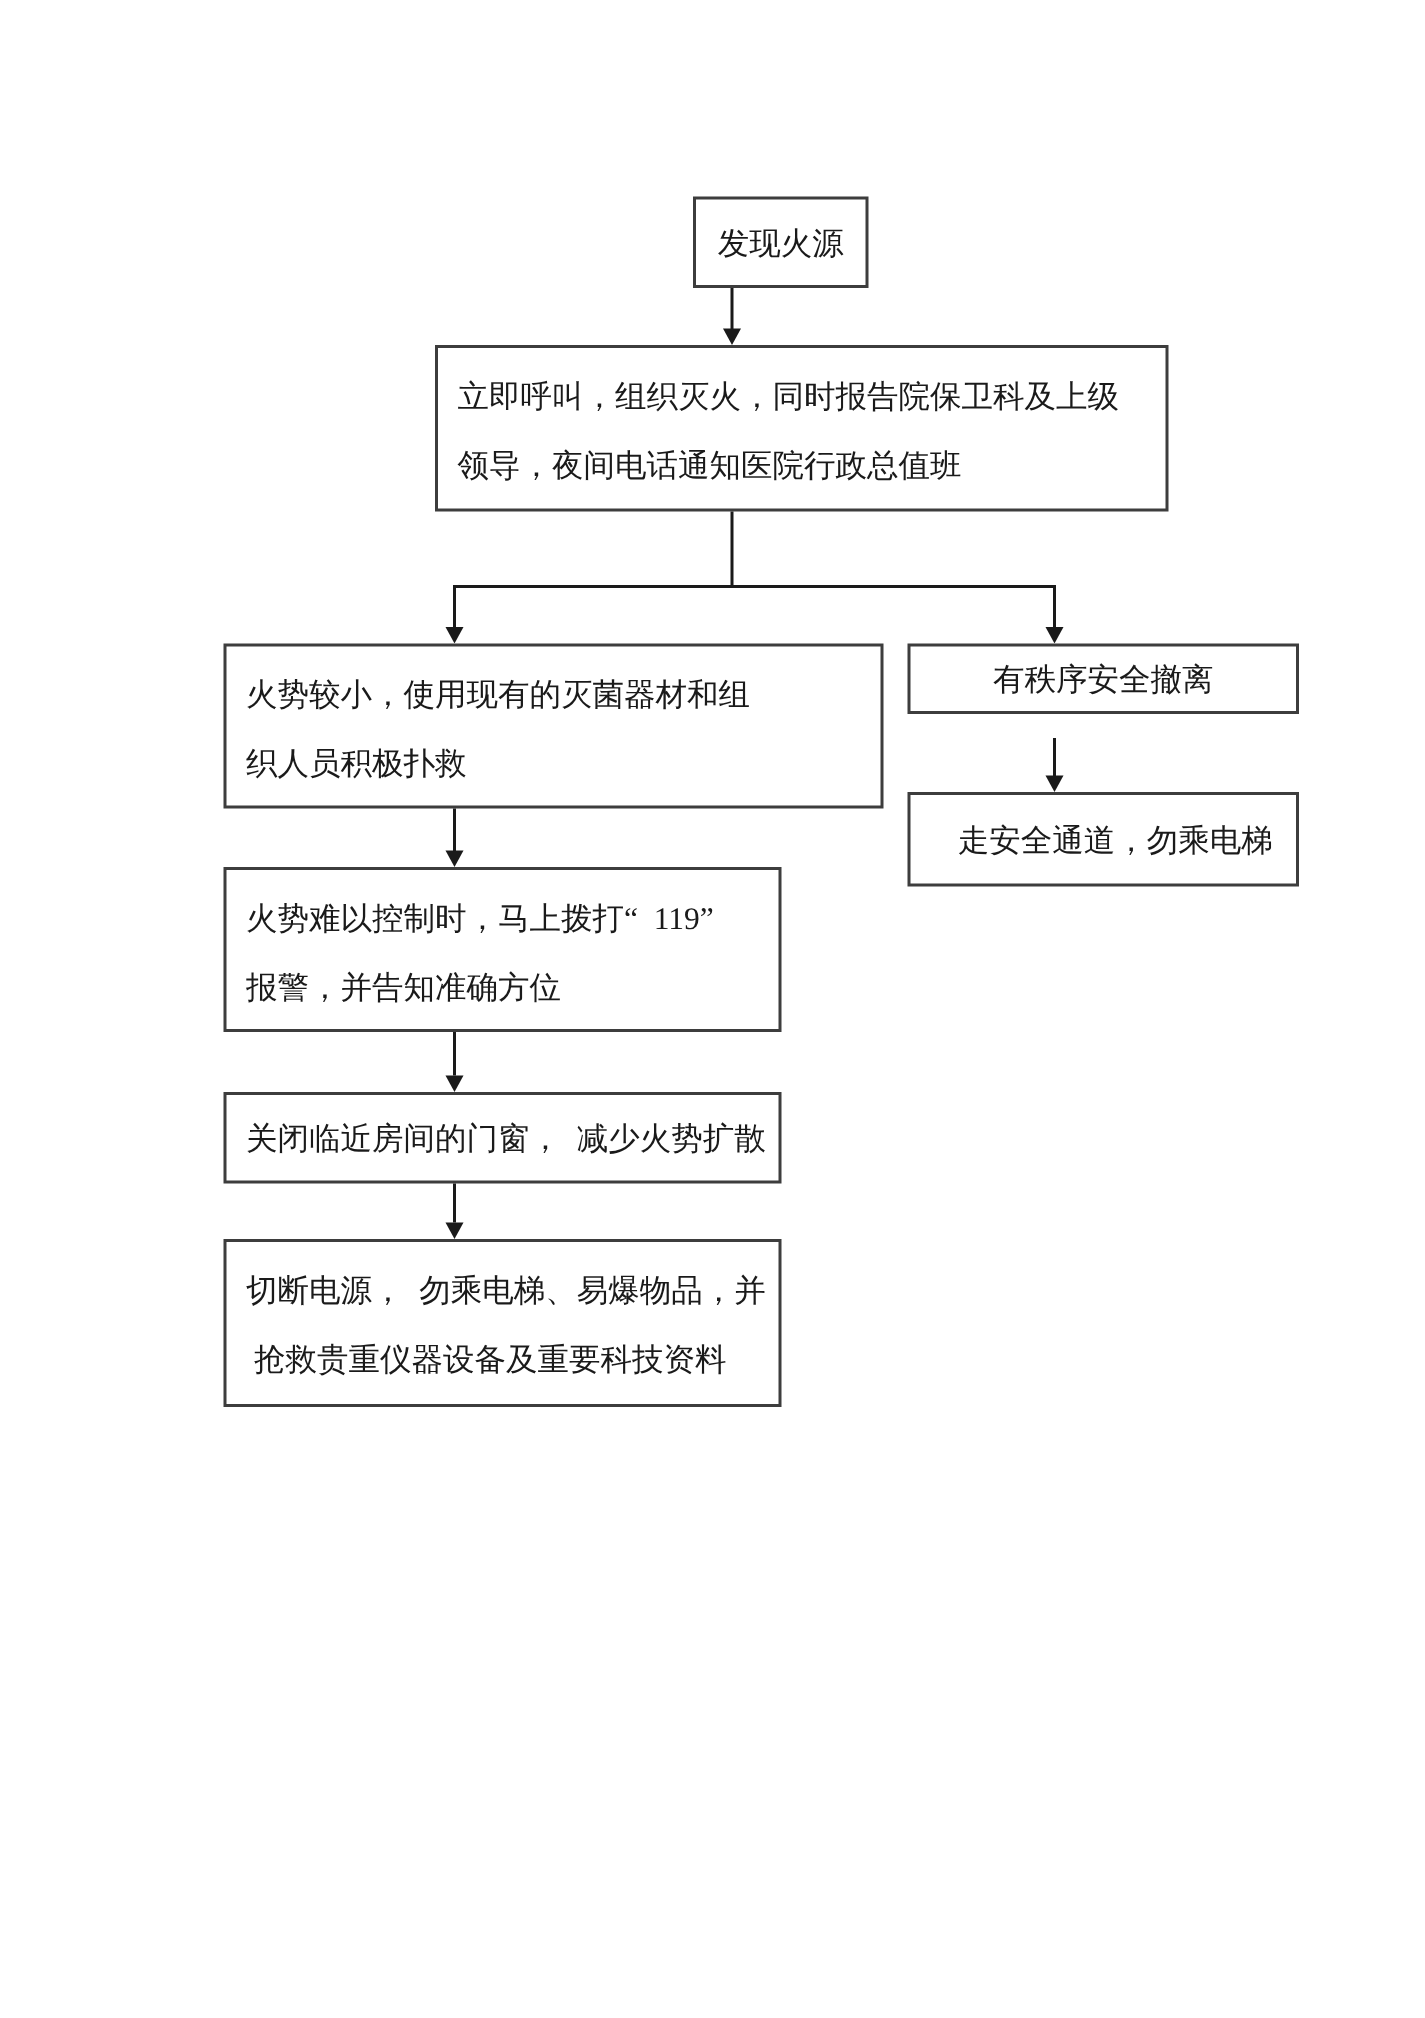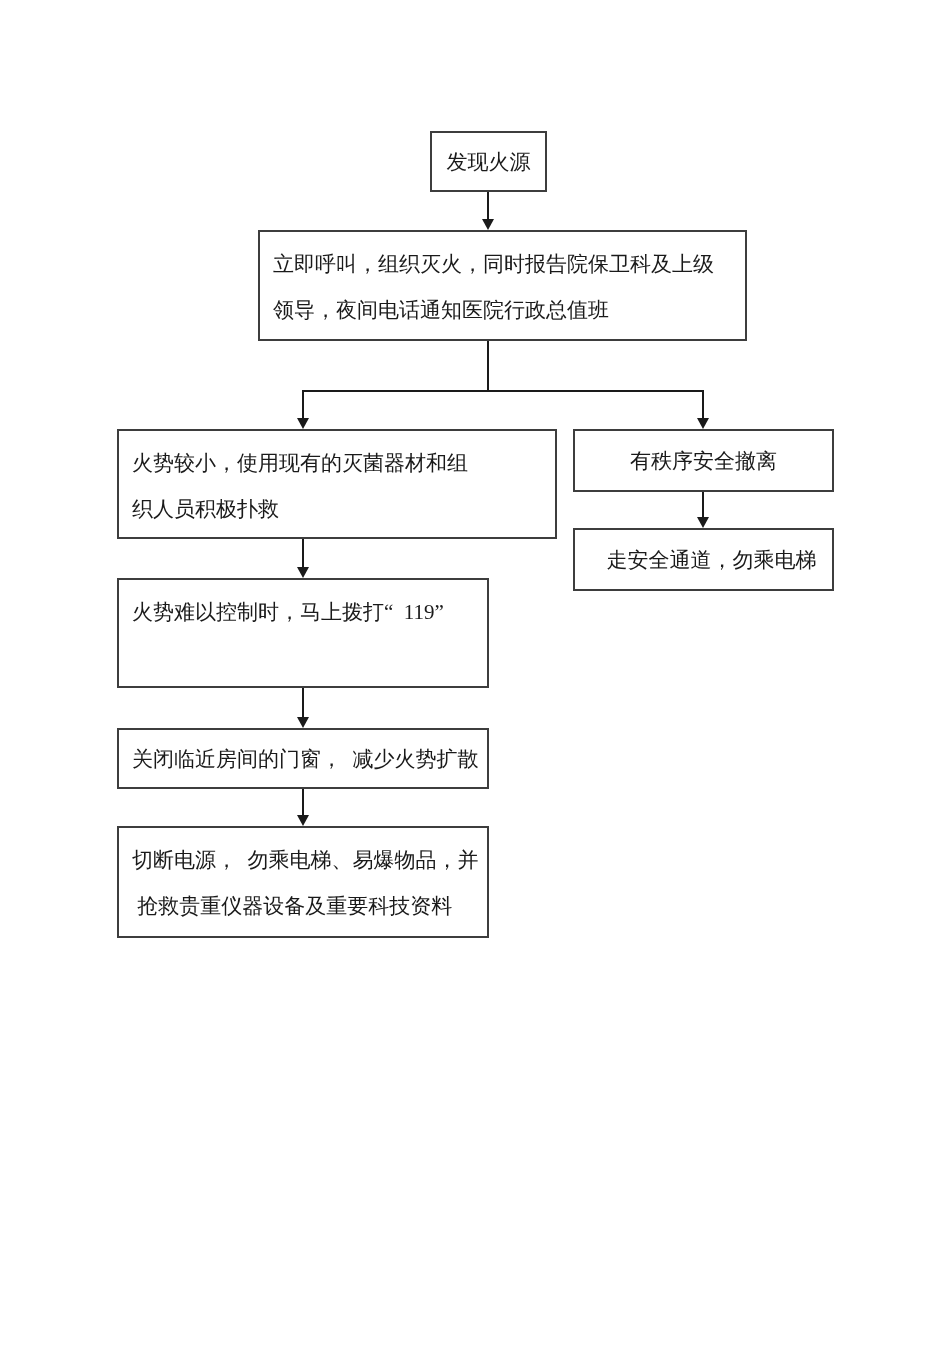--- a/index.html
+++ b/index.html
@@ -16,20 +16,21 @@
     color: #1a1a1a;
     overflow: hidden;
   }
   .node {
     position: absolute;
     box-sizing: border-box;
     border: 2px solid #3d3d3d;
     background: #ffffff;
     font-size: 21px;
     color: #1a1a1a;
+    margin-left: 32px;
   }
   .node.center {
     display: flex;
     align-items: center;
     justify-content: center;
     text-align: center;
   }
   .node.leftalign {
     padding: 9px 6px 0 13px;
   }
@@ -82,36 +83,37 @@
   <div class="vline" style="left:302px; top:390px; height:28px;"></div>
   <div class="ahead" style="left:297px; top:418px;"></div>
   <div class="vline" style="left:702px; top:390px; height:28px;"></div>
   <div class="ahead" style="left:697px; top:418px;"></div>
 
   <div class="node leftalign" style="left:117px; top:429px; width:440px; height:110px;">
     <div class="line">火势较小，使用现有的灭菌器材和组</div>
     <div class="line">织人员积极扑救</div>
   </div>
 
-  <div class="node center" style="left:573px; top:429px; width:261px; height:63px;">
+  <div class="node center" style="left:573px; top:429px; width:261px; height:47px;">
     <div class="line">有秩序安全撤离</div>
   </div>
 
   <div class="vline" style="left:702px; top:492px; height:26px;"></div>
   <div class="ahead" style="left:697px; top:517px;"></div>
 
   <div class="node center" style="left:573px; top:528px; width:261px; height:63px;padding-left:16px;">
     <div class="line">走安全通道，勿乘电梯</div>
   </div>
 
   <div class="vline" style="left:302px; top:539px; height:29px;"></div>
   <div class="ahead" style="left:297px; top:567px;"></div>
 
   <div class="node leftalign" style="left:117px; top:578px; width:372px; height:110px;">
     <div class="line">火势难以控制时，马上拨打“  119”</div>
+    <div class="line">报警，并告知准确方位</div>
   </div>
 
   <div class="vline" style="left:302px; top:688px; height:29px;"></div>
   <div class="ahead" style="left:297px; top:717px;"></div>
 
   <div class="node center" style="left:117px; top:728px; width:372px; height:61px; justify-content:flex-start; padding-left:13px;">
     <div class="line">关闭临近房间的门窗，  减少火势扩散</div>
   </div>
 
   <div class="vline" style="left:302px; top:789px; height:26px;"></div>

